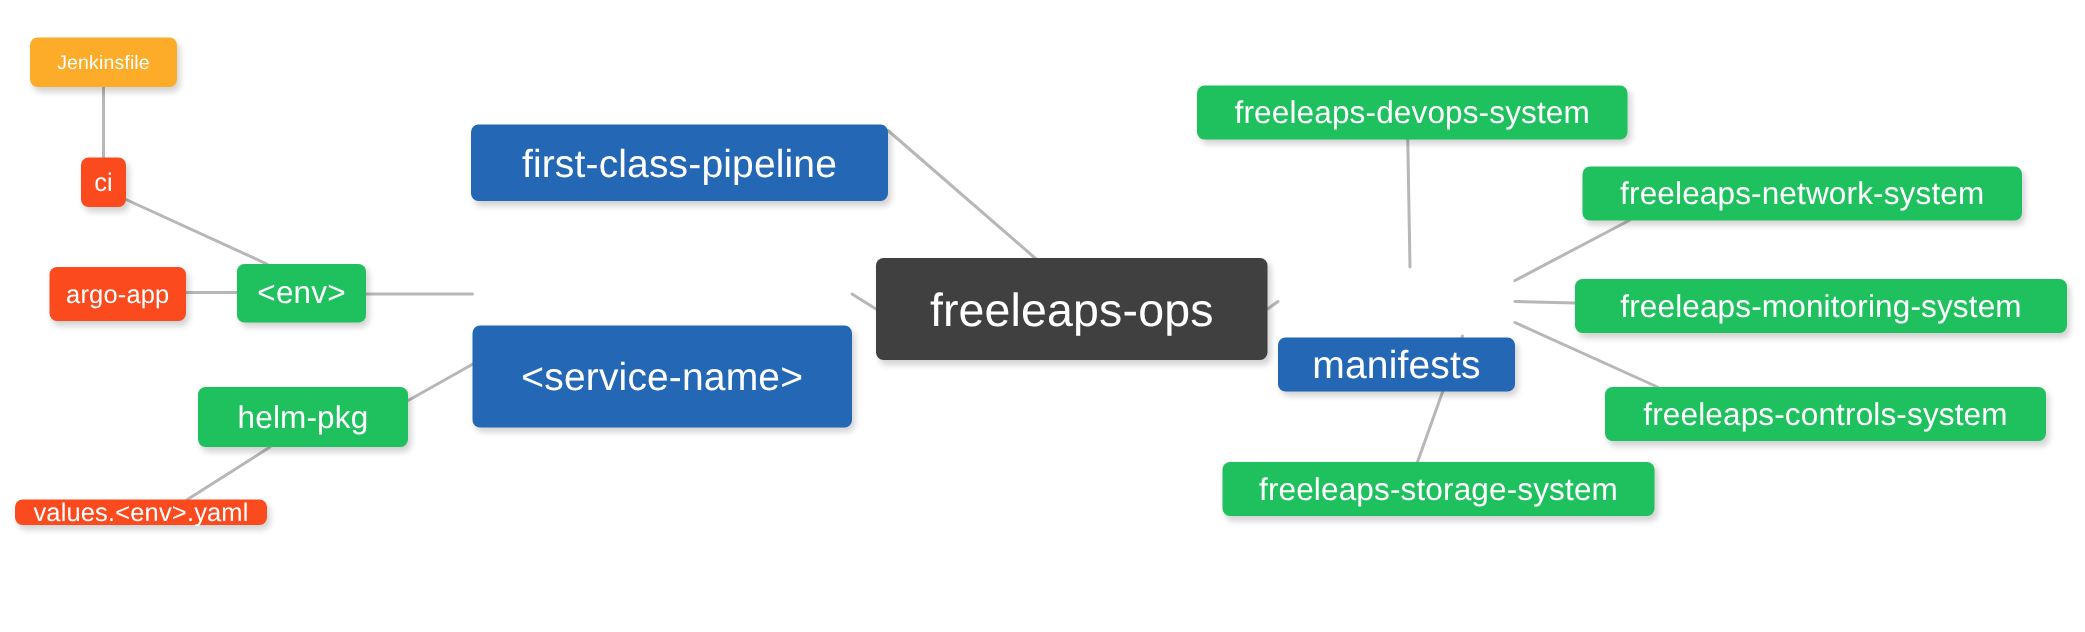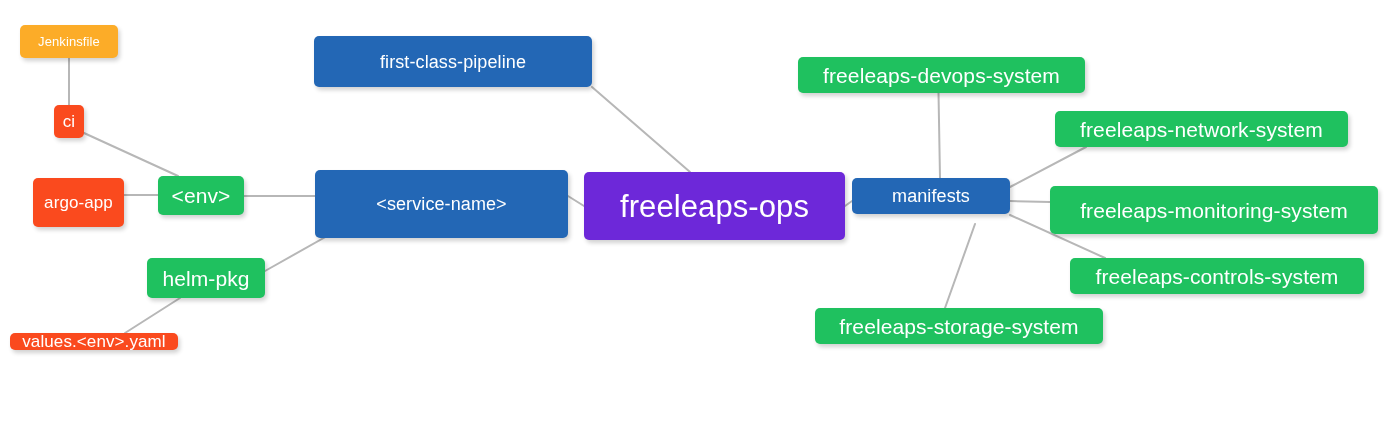--- a/index.html
+++ b/index.html
@@ -42,33 +42,34 @@
     border-radius: 5px;
     box-shadow: 2px 3px 4px rgba(0,0,0,0.18);
     letter-spacing: 0.1px;
     line-height: 1;
     user-select: none;
   }
   .node-label {
     display: block;
   }
   
-  .c-root   { background: #6d28d9; }
+  .c-root   { background: #404040; }
   .c-blue   { background: #2367b5; }
   .c-green  { background: #1fc15f; }
   .c-orange { background: #fcac28; }
   .c-red    { background: #fa4a1e; }
   
   .t-root {
     font-size: 31px;
     padding: 0 26px;
   }
   .t-l1 {
-    font-size: 18px;
+    font-size: 26px;
     padding: 0 20px;
+    margin-top: 47px;
   }
   .t-l2 {
     font-size: 21px;
     padding: 0 14px;
   }
   .t-l3 {
     font-size: 17px;
     padding: 0 12px;
   }
   .t-l4 {
@@ -105,42 +106,42 @@
       </div>
       <div class="node c-blue t-l1" style="left: 852px; top: 178px; width: 158px; height: 36px;">
         <span class="node-label">manifests</span>
       </div>
       <div class="node c-blue t-l1" style="left: 314px; top: 36px; width: 278px; height: 51px;">
         <span class="node-label">first-class-pipeline</span>
       </div>
       <div class="node c-green t-l2" style="left: 158px; top: 176px; width: 86px; height: 39px;">
         <span class="node-label">&lt;env&gt;</span>
       </div>
-      <div class="node c-green t-l2" style="left: 147px; top: 258px; width: 118px; height: 40px; text-align: center;">
+      <div class="node c-green t-l2" style="left: 132px; top: 258px; width: 140px; height: 40px; text-align: center;">
         <span class="node-label">helm-pkg</span>
       </div>
-      <div class="node c-red t-l3" style="left: 33px; top: 178px; width: 91px; height: 49px;">
+      <div class="node c-red t-l3" style="left: 33px; top: 178px; width: 91px; height: 36px;">
         <span class="node-label">argo-app</span>
       </div>
       <div class="node c-red t-l3" style="left: 54px; top: 105px; width: 30px; height: 33px;">
         <span class="node-label">ci</span>
       </div>
       <div class="node c-red t-l3" style="left: 10px; top: 333px; width: 168px; height: 17px;">
         <span class="node-label">values.&lt;env&gt;.yaml</span>
       </div>
       <div class="node c-orange t-l4" style="left: 20px; top: 25px; width: 98px; height: 33px;">
         <span class="node-label">Jenkinsfile</span>
       </div>
       <div class="node c-green t-l2" style="left: 798px; top: 28px; width: 287px; height: 36px; margin-top: 29px;">
         <span class="node-label">freeleaps-devops-system</span>
       </div>
       <div class="node c-green t-l2" style="left: 1055px; top: 111px; width: 293px; height: 36px;">
         <span class="node-label">freeleaps-network-system</span>
       </div>
-      <div class="node c-green t-l2" style="left: 1050px; top: 186px; width: 328px; height: 48px;">
+      <div class="node c-green t-l2" style="left: 1050px; top: 186px; width: 328px; height: 36px;">
         <span class="node-label">freeleaps-monitoring-system</span>
       </div>
       <div class="node c-green t-l2" style="left: 1058px; top: 258px; width: 294px; height: 36px; margin-left: 12px;">
         <span class="node-label">freeleaps-controls-system</span>
       </div>
       <div class="node c-green t-l2" style="left: 815px; top: 308px; width: 288px; height: 36px;">
         <span class="node-label">freeleaps-storage-system</span>
       </div>
     </div>
 </div>

